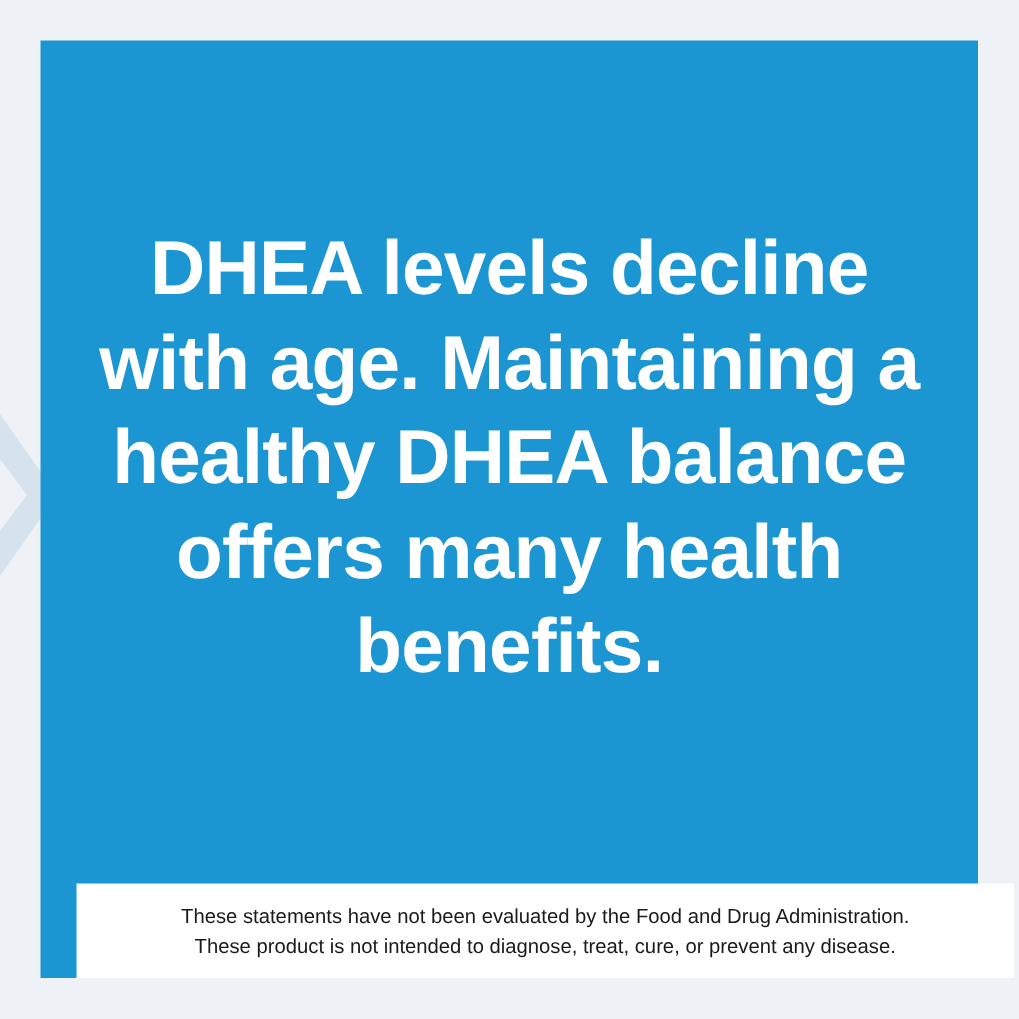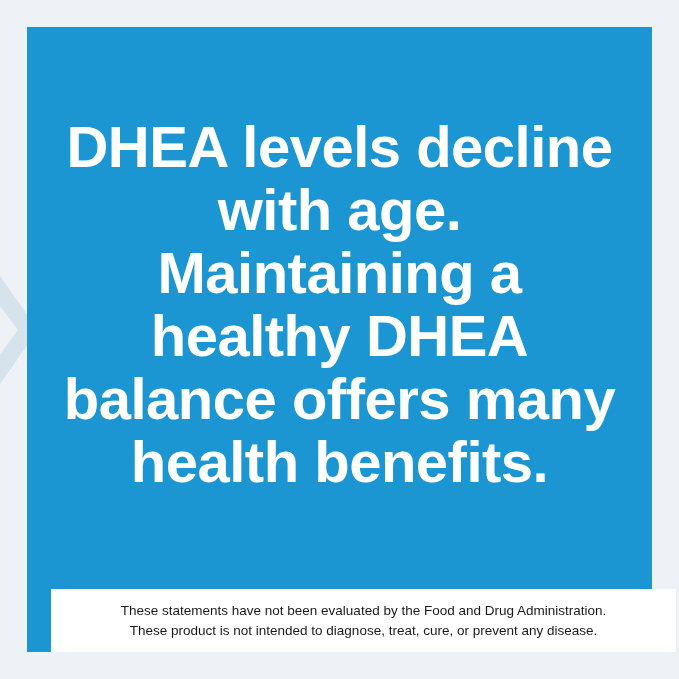--- a/index.html
+++ b/index.html
@@ -45,21 +45,21 @@
     width: 625px;
     height: 560px;
     display: flex;
     align-items: center;
     justify-content: center;
   }
   .headline {
     color: #ffffff;
     font-family: "Liberation Sans", sans-serif;
     font-weight: bold;
-    font-size: 58px;
+    font-size: 51px;
     line-height: 63px;
     text-align: center;
     letter-spacing: -0.5px;
     padding: 0 26px;
     margin: 0;
     margin-top: -6px;
   }
   .disclaimer {
     position: absolute;
     left: 27px;

